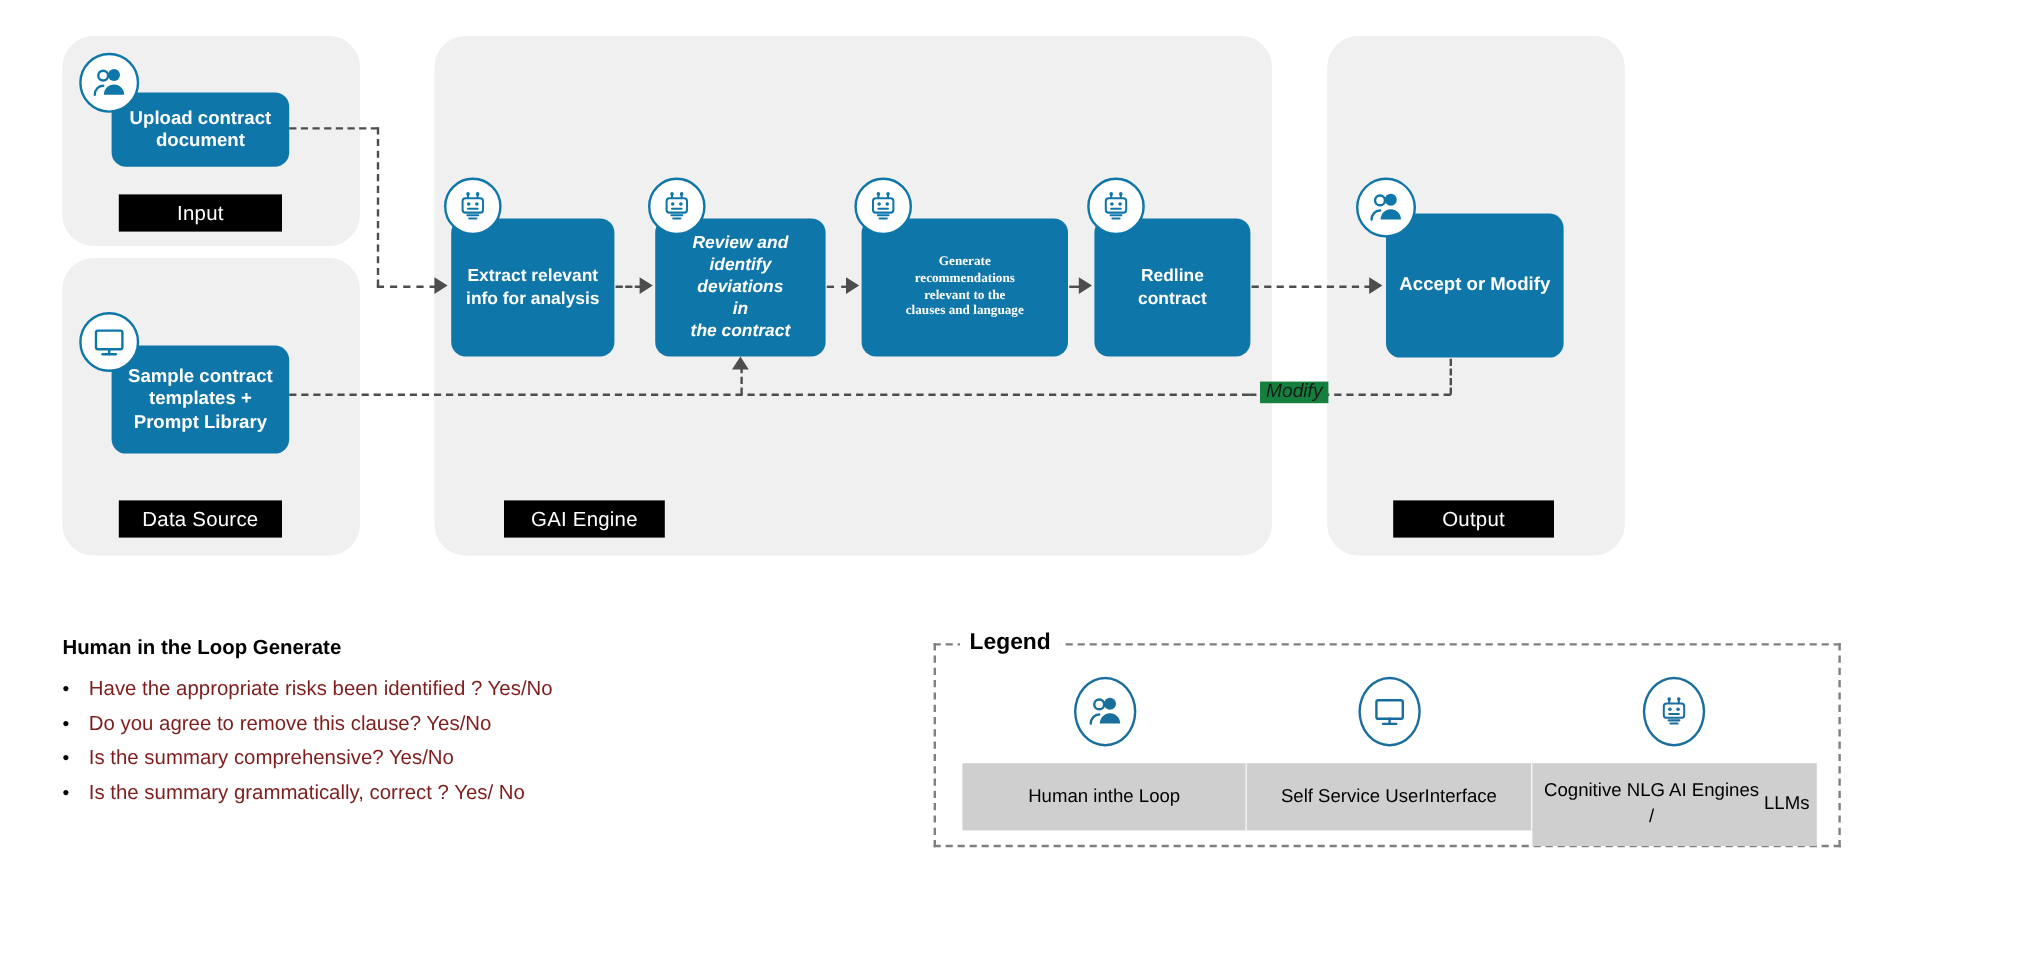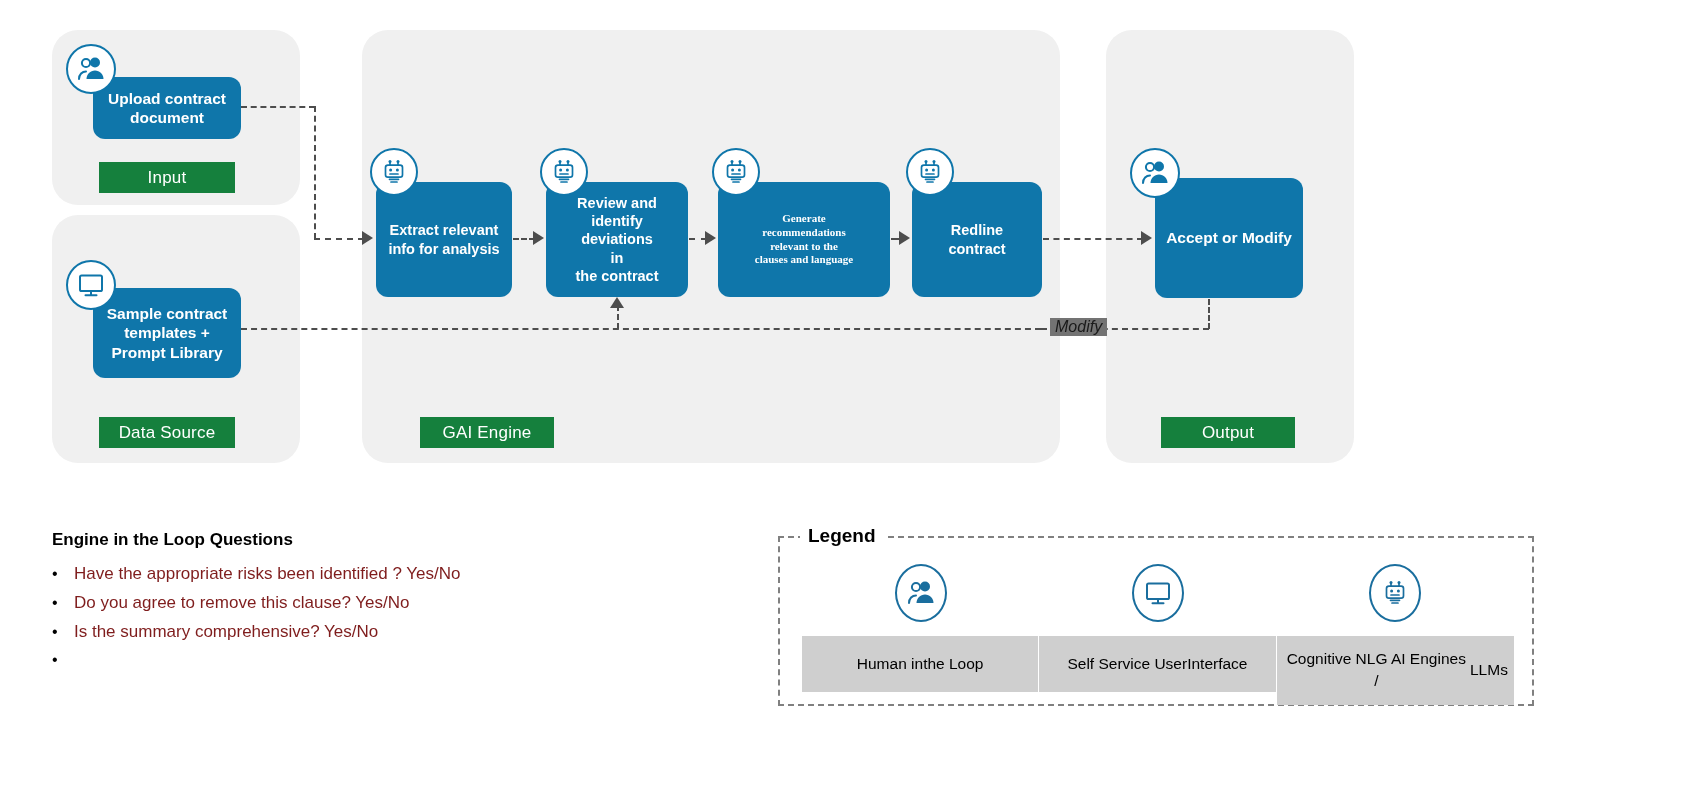--- a/index.html
+++ b/index.html
@@ -43,21 +43,21 @@
     display: flex;
     align-items: center;
     justify-content: center;
     z-index: 5;
   }
   .badge svg { display: block; }
 
   
   .pill {
     position: absolute;
-    background: #15803d;
+    background: #000000;
     color: #ffffff;
     display: flex;
     align-items: center;
     justify-content: center;
     font-size: 17px;
     letter-spacing: .2px;
   }
   .hdash {
     position: absolute;
     height: 0;
@@ -79,21 +79,21 @@
     border-left: 7px solid transparent;
     border-right: 7px solid transparent;
     border-bottom: 11px solid #4d4d4d;
     border-top: none;
   }
   .modify-label {
     position: absolute;
     font-style: italic;
     font-size: 16px;
     color: #1a1a1a;
-    background: #737373;
+    background: #15803d;
     padding: 0 5px;
     white-space: nowrap;
   }
 
   
   #questions { position: absolute; left: 52px; top: 530px; width: 600px; }
   #questions h2 { font-size: 17px; font-weight: bold; color: #000; margin-bottom: 14px; }
   .q-row { display: flex; align-items: baseline; margin-bottom: 9px; }
   .q-bullet { width: 22px; font-size: 16px; color: #000; flex: none; }
   .q-text { font-size: 17px; color: #7f1d1d; }
@@ -222,21 +222,21 @@
       <circle cx="9" cy="2.6" r="1.5" fill="#0f76aa" stroke="none"></circle>
       <circle cx="17" cy="2.6" r="1.5" fill="#0f76aa" stroke="none"></circle>
       <rect x="4.5" y="6.2" width="17" height="12" rx="2.4"></rect>
       <circle cx="9.6" cy="11" r="1.5" fill="#0f76aa" stroke="none"></circle>
       <circle cx="16.4" cy="11" r="1.5" fill="#0f76aa" stroke="none"></circle>
       <line x1="9" y1="15" x2="17" y2="15" stroke-linecap="round"></line>
       <line x1="8.5" y1="20.3" x2="17.5" y2="20.3" stroke-linecap="round"></line>
       <line x1="10" y1="23" x2="16" y2="23" stroke-linecap="round"></line>
     </svg>
   </div>
-  <div class="card" style="left:546px; top:182px; width:142px; height:115px; font-size:14.5px;">
+  <div class="card" style="left:546px; top:182px; width:142px; height:115px; font-size:14.5px;font-style:italic;">
     <span>
       <span>Review and</span>
       <span>identify deviations</span>
       <span>in</span>
       <span>the contract</span>
     </span>
   </div>
 
   <div class="badge" style="left:712px; top:148px; width:48px; height:48px;">
     <svg width="26" height="26" viewBox="0 0 26 26" fill="none" stroke="#0f76aa" stroke-width="1.7">
@@ -325,36 +325,37 @@
   <div class="hdash" style="left:241px; top:328px; width:800px;"></div>
 
   <div class="vdash" style="left:1208px; top:299px; height:30px;"></div>
   <div class="hdash" style="left:1041px; top:328px; width:168px;"></div>
   <div class="modify-label" style="left:1050px; top:318px;">Modify</div>
 
   <div class="vdash" style="left:617px; top:305px; height:24px;"></div>
   <div class="arrowhead up" style="left:610px; top:297px;"></div>
 
   <div id="questions">
-    <h2>Engine in the Loop Questions</h2>
+    <h2>Human in the Loop Generate</h2>
 
     <div class="q-row">
       <span class="q-bullet">•</span>
       <span class="q-text">Have the appropriate risks been identified ? Yes/No</span>
     </div>
     <div class="q-row">
       <span class="q-bullet">•</span>
       <span class="q-text">Do you agree to remove this clause? Yes/No</span>
     </div>
     <div class="q-row">
       <span class="q-bullet">•</span>
       <span class="q-text">Is the summary comprehensive? Yes/No</span>
     </div>
     <div class="q-row">
       <span class="q-bullet">•</span>
+      <span class="q-text">Is the summary grammatically, correct ? Yes/ No</span>
     </div>
   </div>
 
   <div id="legend">
     <div id="legend-title">Legend</div>
 
     <div id="legend-items">
       <div class="legend-col">
         <div class="legend-icon">
           <svg width="28" height="26" viewBox="0 0 28 26" fill="#1a6e9e">

